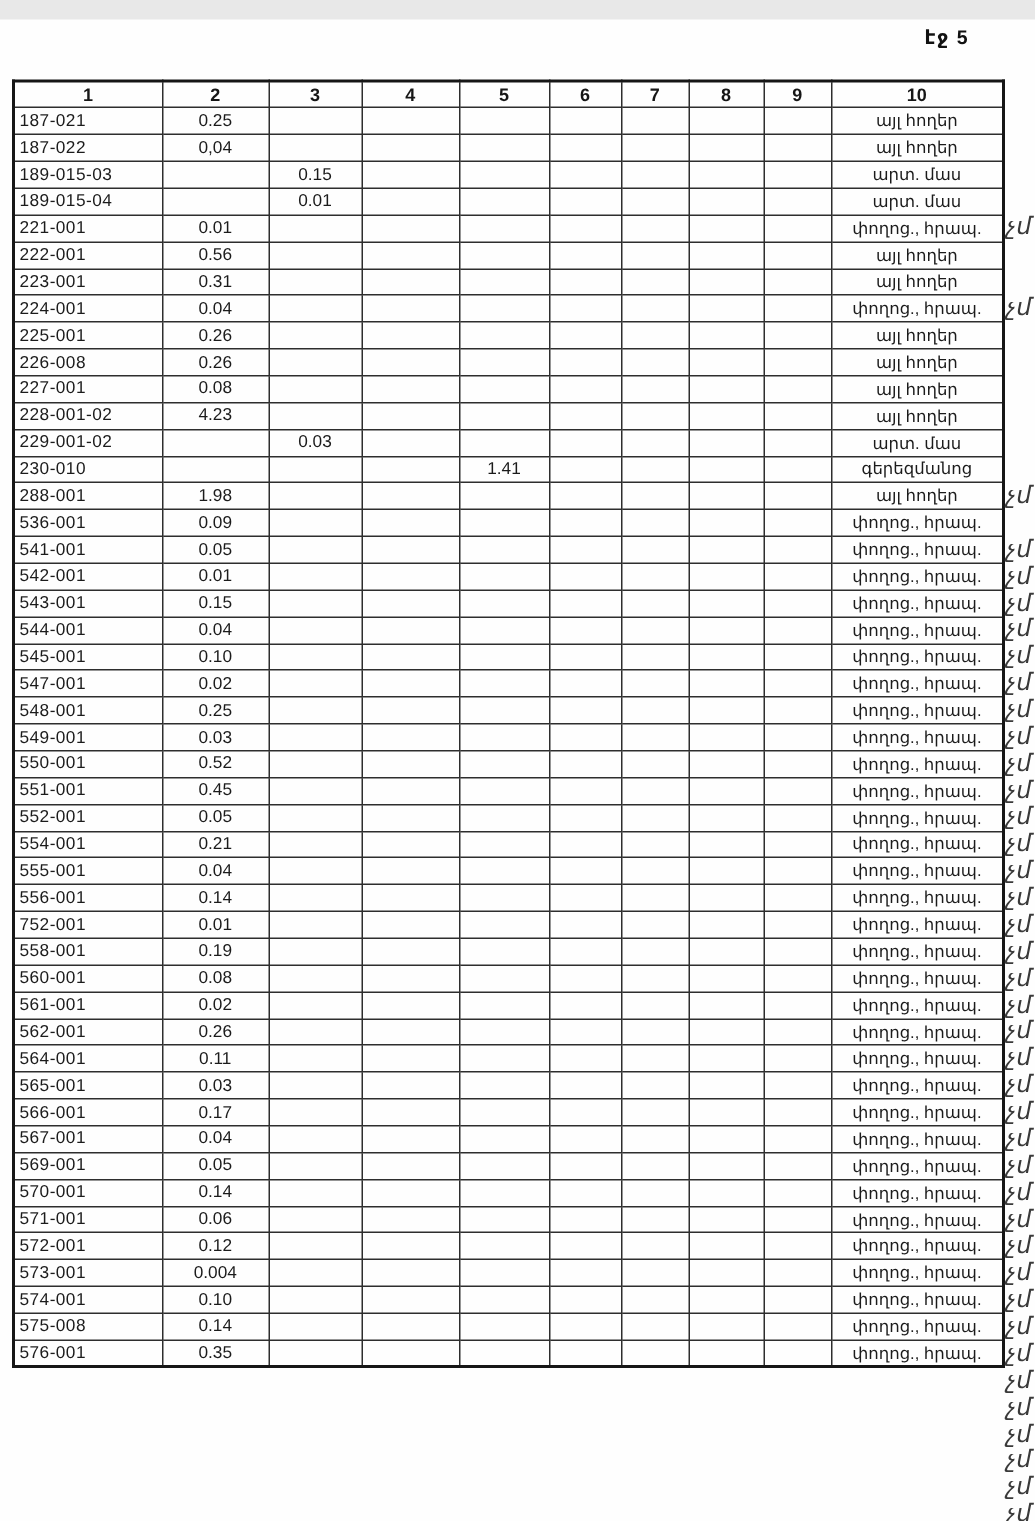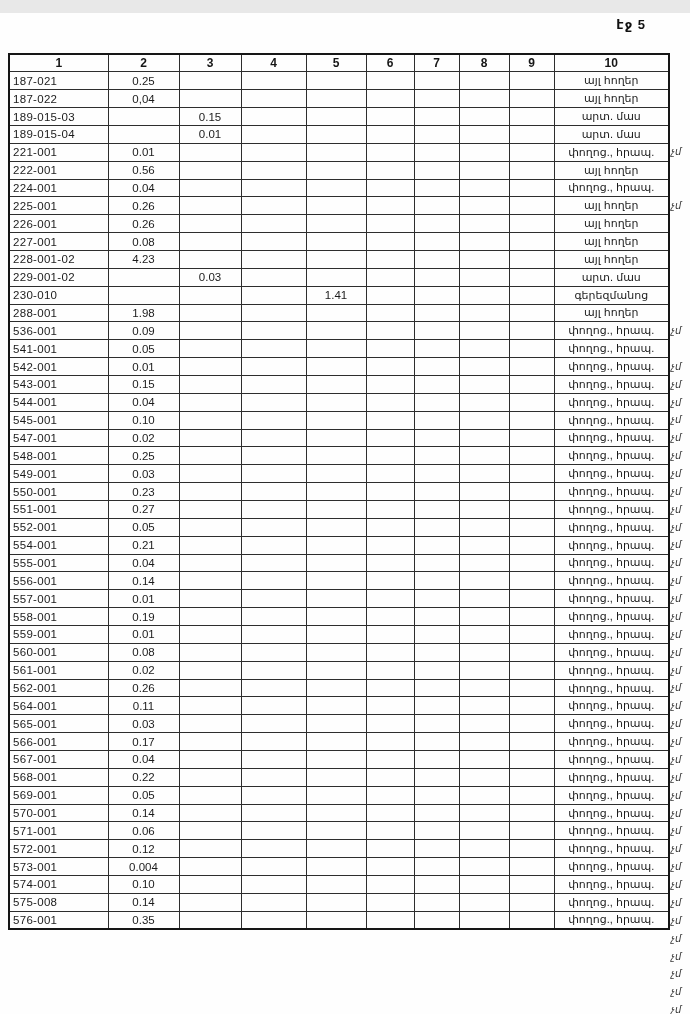--- a/index.html
+++ b/index.html
@@ -77,21 +77,21 @@
   .margin-notes {
     position: absolute;
     left: 671px;
     top: 0;
     width: 19px;
     height: 1014px;
   }
   .margin-note {
     position: absolute;
     left: 0;
-    font-size: 10px;
+    font-size: 16px;
     font-style: italic;
     color: #3a3a3a;
     line-height: 13px;
   }
 </style>
 </head>
 <body>
 
 <div class="page">
 
@@ -191,20 +191,32 @@
           <td class="num"></td>
           <td class="num"></td>
           <td class="num"></td>
           <td class="num"></td>
           <td class="num"></td>
           <td class="num"></td>
           <td class="num"></td>
           <td class="use">այլ հողեր</td>
         </tr>
         <tr>
+          <td class="code">223-001</td>
+          <td class="num">0.31</td>
+          <td class="num"></td>
+          <td class="num"></td>
+          <td class="num"></td>
+          <td class="num"></td>
+          <td class="num"></td>
+          <td class="num"></td>
+          <td class="num"></td>
+          <td class="use">այլ հողեր</td>
+        </tr>
+        <tr>
           <td class="code">224-001</td>
           <td class="num">0.04</td>
           <td class="num"></td>
           <td class="num"></td>
           <td class="num"></td>
           <td class="num"></td>
           <td class="num"></td>
           <td class="num"></td>
           <td class="num"></td>
           <td class="use">փողոց., հրապ.</td>
@@ -215,21 +227,21 @@
           <td class="num"></td>
           <td class="num"></td>
           <td class="num"></td>
           <td class="num"></td>
           <td class="num"></td>
           <td class="num"></td>
           <td class="num"></td>
           <td class="use">այլ հողեր</td>
         </tr>
         <tr>
-          <td class="code">226-001</td>
+          <td class="code">226-008</td>
           <td class="num">0.26</td>
           <td class="num"></td>
           <td class="num"></td>
           <td class="num"></td>
           <td class="num"></td>
           <td class="num"></td>
           <td class="num"></td>
           <td class="num"></td>
           <td class="use">այլ հողեր</td>
         </tr>
@@ -396,33 +408,33 @@
           <td class="num"></td>
           <td class="num"></td>
           <td class="num"></td>
           <td class="num"></td>
           <td class="num"></td>
           <td class="num"></td>
           <td class="use">փողոց., հրապ.</td>
         </tr>
         <tr>
           <td class="code">550-001</td>
-          <td class="num">0.23</td>
+          <td class="num">0.52</td>
           <td class="num"></td>
           <td class="num"></td>
           <td class="num"></td>
           <td class="num"></td>
           <td class="num"></td>
           <td class="num"></td>
           <td class="num"></td>
           <td class="use">փողոց., հրապ.</td>
         </tr>
         <tr>
           <td class="code">551-001</td>
-          <td class="num">0.27</td>
+          <td class="num">0.45</td>
           <td class="num"></td>
           <td class="num"></td>
           <td class="num"></td>
           <td class="num"></td>
           <td class="num"></td>
           <td class="num"></td>
           <td class="num"></td>
           <td class="use">փողոց., հրապ.</td>
         </tr>
         <tr>
@@ -467,21 +479,21 @@
           <td class="num"></td>
           <td class="num"></td>
           <td class="num"></td>
           <td class="num"></td>
           <td class="num"></td>
           <td class="num"></td>
           <td class="num"></td>
           <td class="use">փողոց., հրապ.</td>
         </tr>
         <tr>
-          <td class="code">557-001</td>
+          <td class="code">752-001</td>
           <td class="num">0.01</td>
           <td class="num"></td>
           <td class="num"></td>
           <td class="num"></td>
           <td class="num"></td>
           <td class="num"></td>
           <td class="num"></td>
           <td class="num"></td>
           <td class="use">փողոց., հրապ.</td>
         </tr>
@@ -491,32 +503,20 @@
           <td class="num"></td>
           <td class="num"></td>
           <td class="num"></td>
           <td class="num"></td>
           <td class="num"></td>
           <td class="num"></td>
           <td class="num"></td>
           <td class="use">փողոց., հրապ.</td>
         </tr>
         <tr>
-          <td class="code">559-001</td>
-          <td class="num">0.01</td>
-          <td class="num"></td>
-          <td class="num"></td>
-          <td class="num"></td>
-          <td class="num"></td>
-          <td class="num"></td>
-          <td class="num"></td>
-          <td class="num"></td>
-          <td class="use">փողոց., հրապ.</td>
-        </tr>
-        <tr>
           <td class="code">560-001</td>
           <td class="num">0.08</td>
           <td class="num"></td>
           <td class="num"></td>
           <td class="num"></td>
           <td class="num"></td>
           <td class="num"></td>
           <td class="num"></td>
           <td class="num"></td>
           <td class="use">փողոց., հրապ.</td>
@@ -577,32 +577,20 @@
           <td class="num"></td>
           <td class="num"></td>
           <td class="num"></td>
           <td class="num"></td>
           <td class="num"></td>
           <td class="use">փողոց., հրապ.</td>
         </tr>
         <tr>
           <td class="code">567-001</td>
           <td class="num">0.04</td>
-          <td class="num"></td>
-          <td class="num"></td>
-          <td class="num"></td>
-          <td class="num"></td>
-          <td class="num"></td>
-          <td class="num"></td>
-          <td class="num"></td>
-          <td class="use">փողոց., հրապ.</td>
-        </tr>
-        <tr>
-          <td class="code">568-001</td>
-          <td class="num">0.22</td>
           <td class="num"></td>
           <td class="num"></td>
           <td class="num"></td>
           <td class="num"></td>
           <td class="num"></td>
           <td class="num"></td>
           <td class="num"></td>
           <td class="use">փողոց., հրապ.</td>
         </tr>
         <tr>

